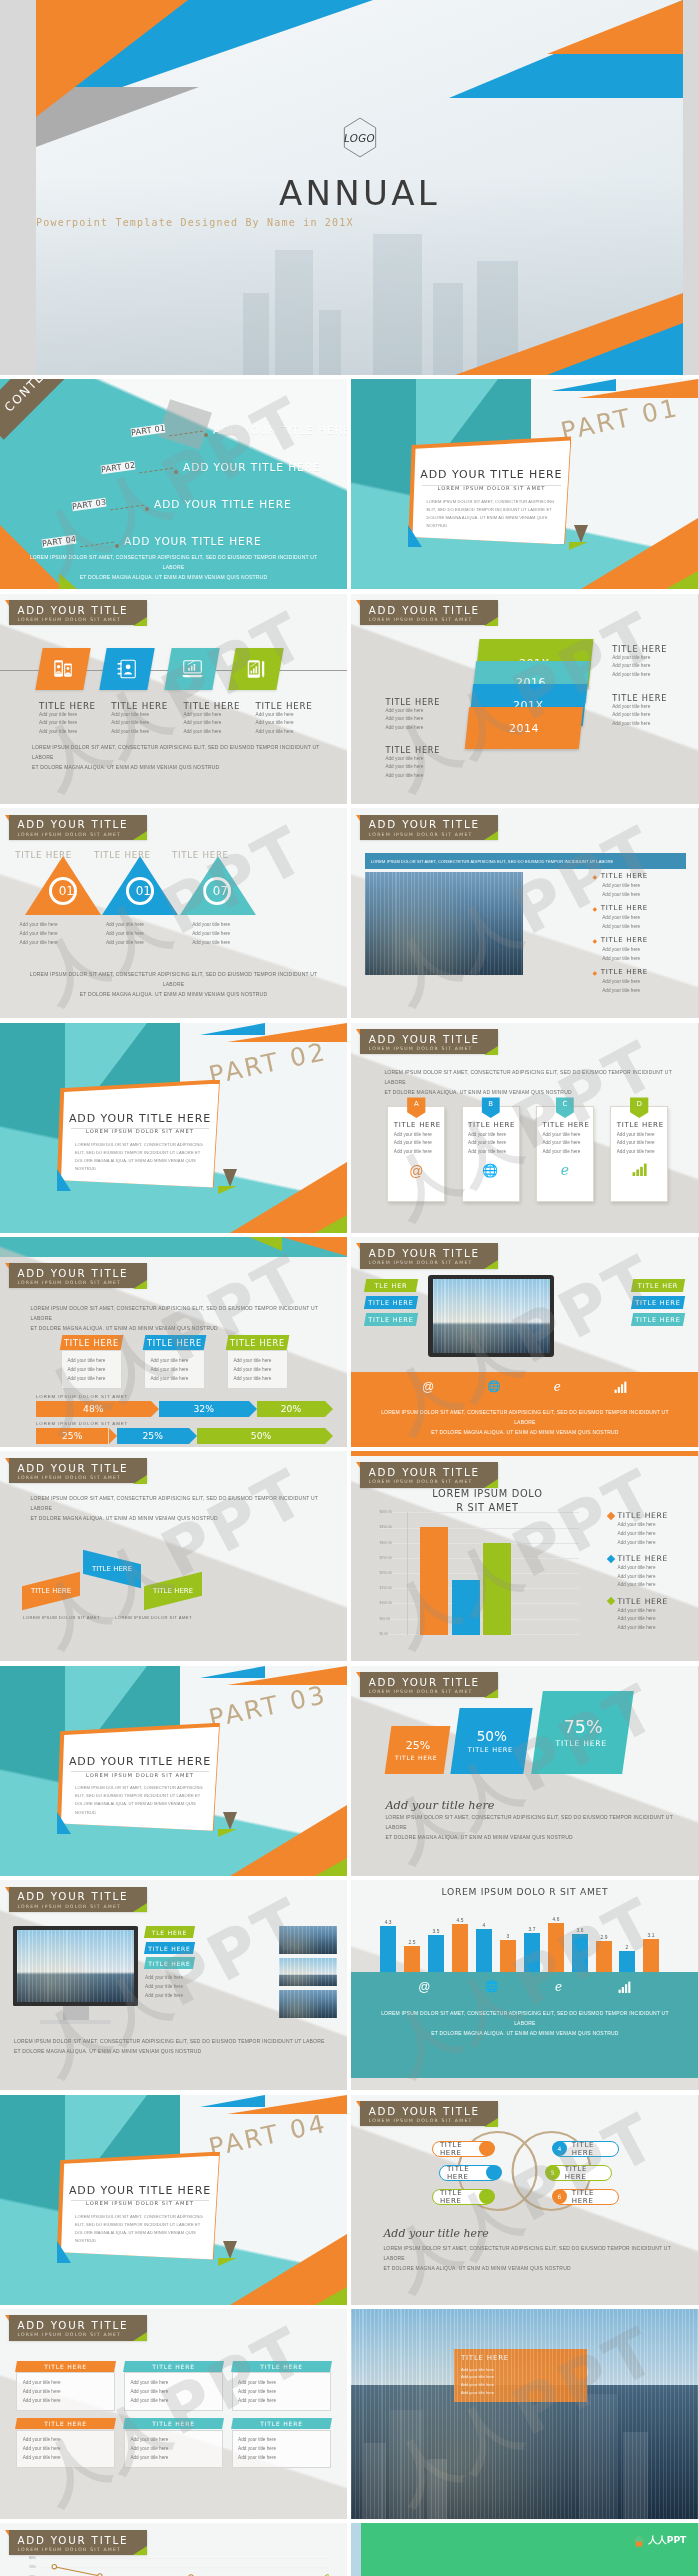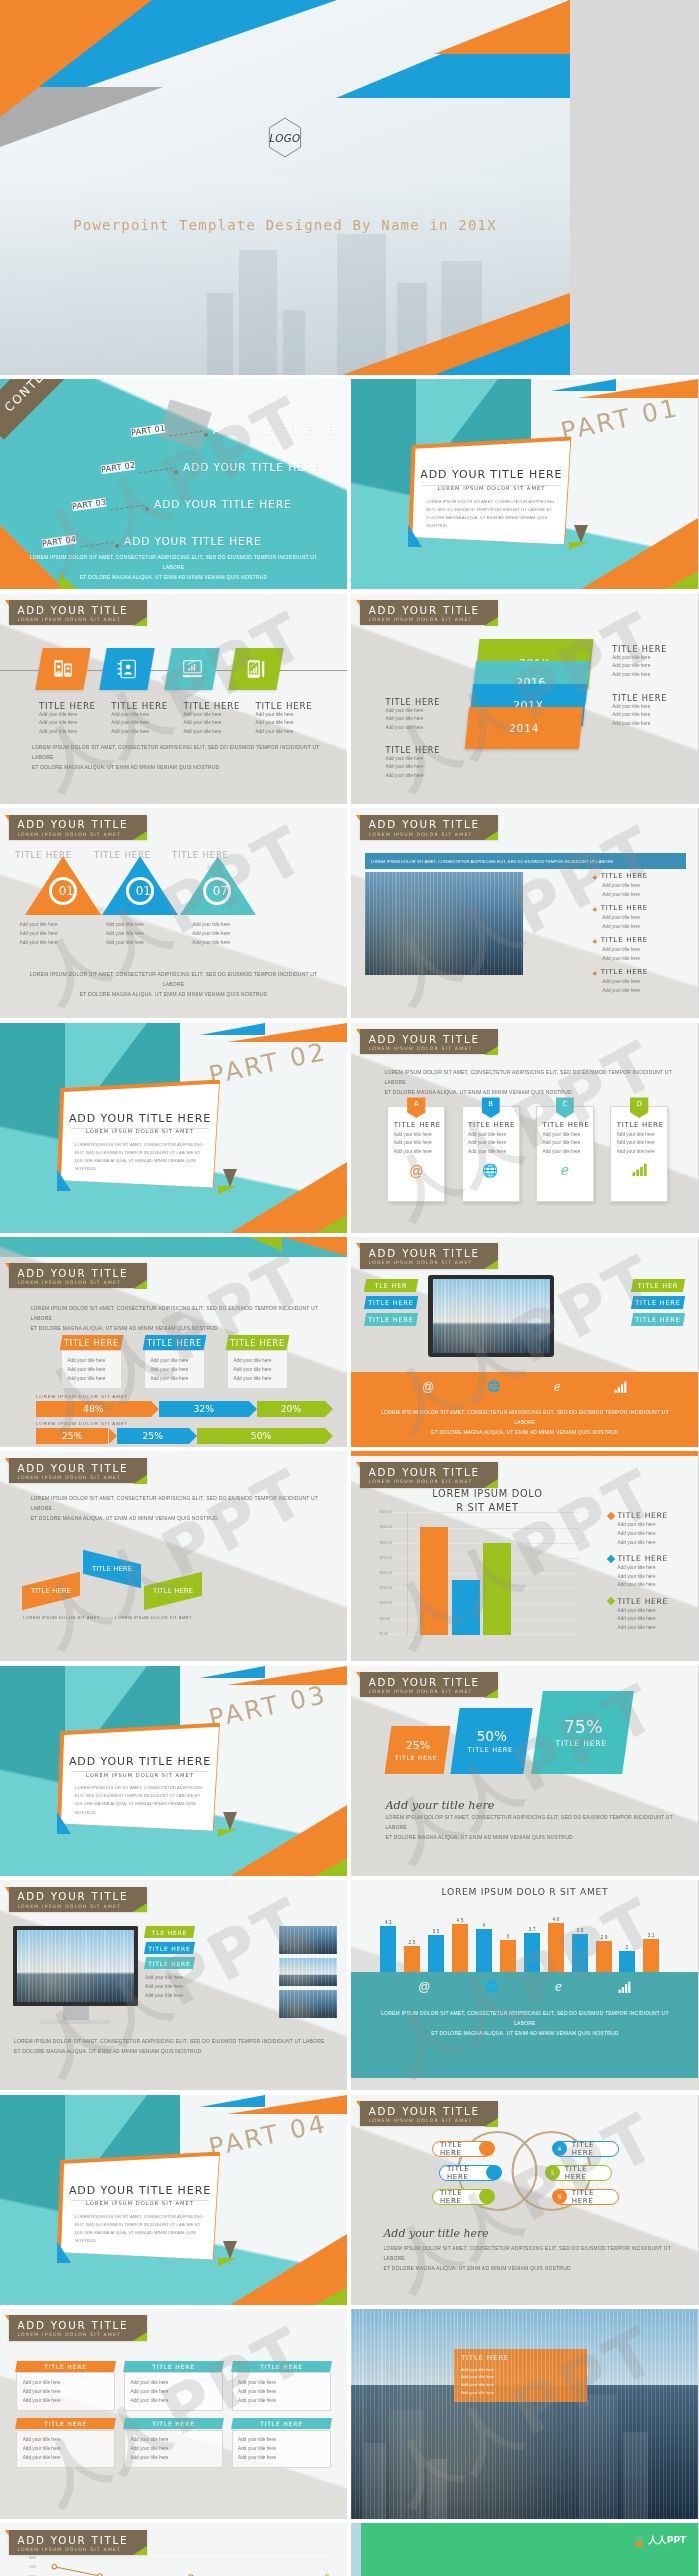--- a/index.html
+++ b/index.html
@@ -14,21 +14,21 @@
   
   .slide {
     position: relative;
     overflow: hidden;
     background: #f4f5f5;
   }
   .row { display: flex; width: 699px; }
   .gap-v { height: 4.4px; background:#ffffff; width:699px; }
   .gap-h { width: 4.4px; background:#ffffff; flex:0 0 4.4px; }
 
-  .cover { width:570px; height:375px; }
+  .cover { width:647px; height:375px;margin-left:36px; }
   .half  { width:347px; height:210px; flex:0 0 347px; }
 
   
   .cover { background: linear-gradient(160deg,#f6f8f9 0%,#eaf0f3 45%,#dde6ea 100%); }
   .cover .photo-ghost{
     position:absolute; left:0; bottom:0; width:100%; height:62%;
     background:
       linear-gradient(to top, rgba(150,165,175,.30), rgba(220,232,238,0) 85%);
   }
   .cover .bld{ position:absolute; bottom:0; background:rgba(130,150,162,.18); }
@@ -72,22 +72,22 @@
     letter-spacing:0.3px; color:#333; font-style:italic;
   }
   .cover-title{
     position:absolute; width:100%; text-align:center; color:#3b3b3b;
     font-family:"DejaVu Sans", sans-serif; font-size:34px; letter-spacing:3.3px;
     font-weight:400;
   }
   .cover-title.l1{ top:173px; }
   .cover-title.l2{ top:222px; }
   .cover-sub{
-    position:absolute; width:100%; text-align:center; top:217px;
-    color:#c9a878; font-size:14px; letter-spacing:1.2px;
+    position:absolute; width:100%; text-align:left; top:217px;
+    color:#c9a878; font-size:10px; letter-spacing:1.2px;
     font-family:"DejaVu Sans Mono", monospace;
   }
 
   
   .badge{
     position:absolute; left:8.7px; top:6.5px; z-index:40;
     background:#7a6a52; padding:3.8px 18.5px 3.3px 8.7px;
     transform: skewX(-0.0deg);
     box-shadow:0 1.1px 2.2px rgba(0,0,0,.18);
   }
@@ -407,20 +407,21 @@
     <div class="cover-tri-or-b"></div>
     <div class="cover-tri-bl-b"></div>
 
     <div class="hexlogo">
       <svg width="34" height="41" viewBox="0 0 62 76">
         <polygon points="31,2 60,20 60,56 31,74 2,56 2,20" fill="none" stroke="#4a4a4a" stroke-width="1.2"></polygon>
       </svg>
       <span>LOGO</span>
     </div>
 
+    <div class="cover-title l1">ANNUAL</div>
     <div class="cover-sub">Powerpoint Template Designed By Name in 201X</div>
   </div>
 
   <div class="gap-v"></div>
 
   <div class="row">
     <div class="slide half contents">
       <div class="teal2"></div>
       <div class="grayquad"></div>
       <div class="brownband">

